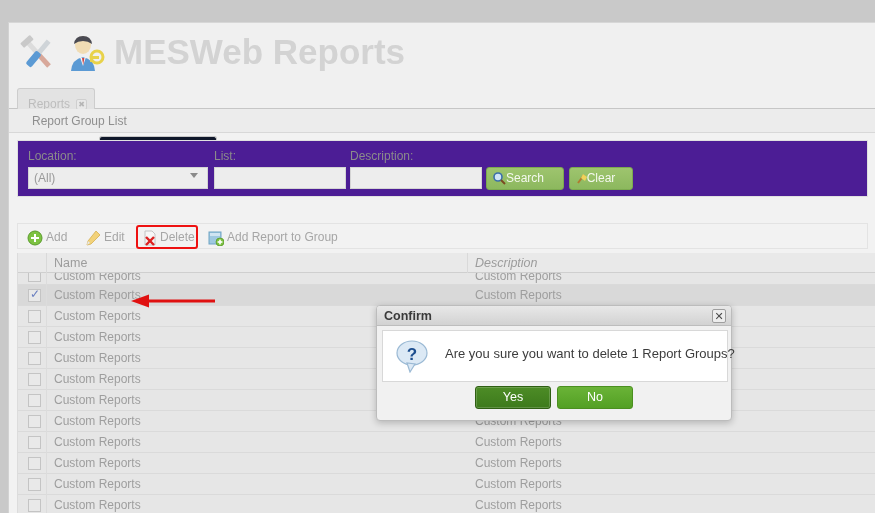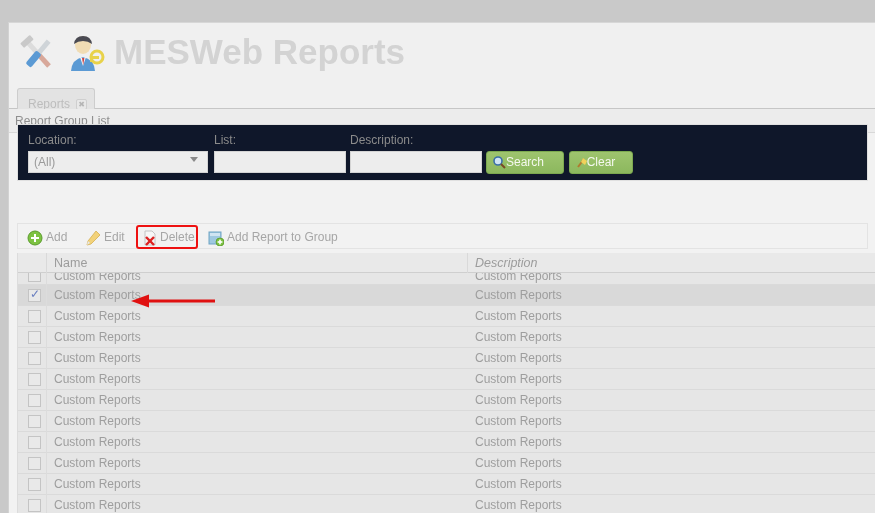--- a/index.html
+++ b/index.html
@@ -84,30 +84,30 @@
     margin-left: 6px;
     vertical-align: 1px;
   }
 
   
   #page-title-strip {
     position: absolute; left: 0; top: 86px;
     width: 100%; height: 24px;
     background: #ececec;
     border-bottom: 1px solid #d8d8d8;
-    padding: 5px 0 0 6px;
+    padding: 5px 0 0 23px;
     font-size: 12px;
     color: #8f8f8f;
   }
 
   
   #filter-panel {
-    position: absolute; left: 8px; top: 101px;
+    position: absolute; left: 8px; top: 117px;
     width: 851px; height: 57px;
-    background: #0f172a;
+    background: #4c1d95;
     border: 1px solid #e0e0e0;
   }
   .field-label {
     position: absolute;
     font-size: 12px;
     color: #8b8b8b;
     top: 8px;
   }
   .field-input {
     position: absolute;
@@ -530,14 +530,34 @@
       </div>
   </div>
 
   <div id="arrow-annotation">
     <svg viewBox="0 0 86 16" width="86" height="16">
       <line x1="86" y1="8" x2="18" y2="8" stroke="#e01111" stroke-width="3"></line>
       <path d="M2 8 L20 1.5 L20 14.5 Z" fill="#e01111"></path>
     </svg>
   </div>
 
+  <div id="confirm-dialog">
+    <div id="dialog-titlebar">
+      <span id="dialog-title">Confirm</span>
+      <span id="dialog-close">✕</span>
+    </div>
+    <div id="dialog-body">
+      <span id="dialog-icon">
+        <svg viewBox="0 0 34 34" width="34" height="34">
+          <ellipse cx="17" cy="14" rx="15" ry="12" fill="#dce9f5" stroke="#9ab9d4" stroke-width="1.2"></ellipse>
+          <path d="M12 24 l3 9 l5-8z" fill="#dce9f5" stroke="#9ab9d4" stroke-width="1.2"></path>
+          <text x="17" y="21" font-family="Liberation Sans, sans-serif" font-size="17" font-weight="bold" fill="#1d4e8f" text-anchor="middle">?</text>
+        </svg>
+      </span>
+      <span id="dialog-message">Are you sure you want to delete 1 Report Groups?</span>
+    </div>
+    <div id="dialog-footer">
+      <div class="dlg-btn" id="btn-yes">Yes</div>
+      <div class="dlg-btn" id="btn-no">No</div>
+    </div>
+  </div>
 
 </div>
 
 </body></html>

